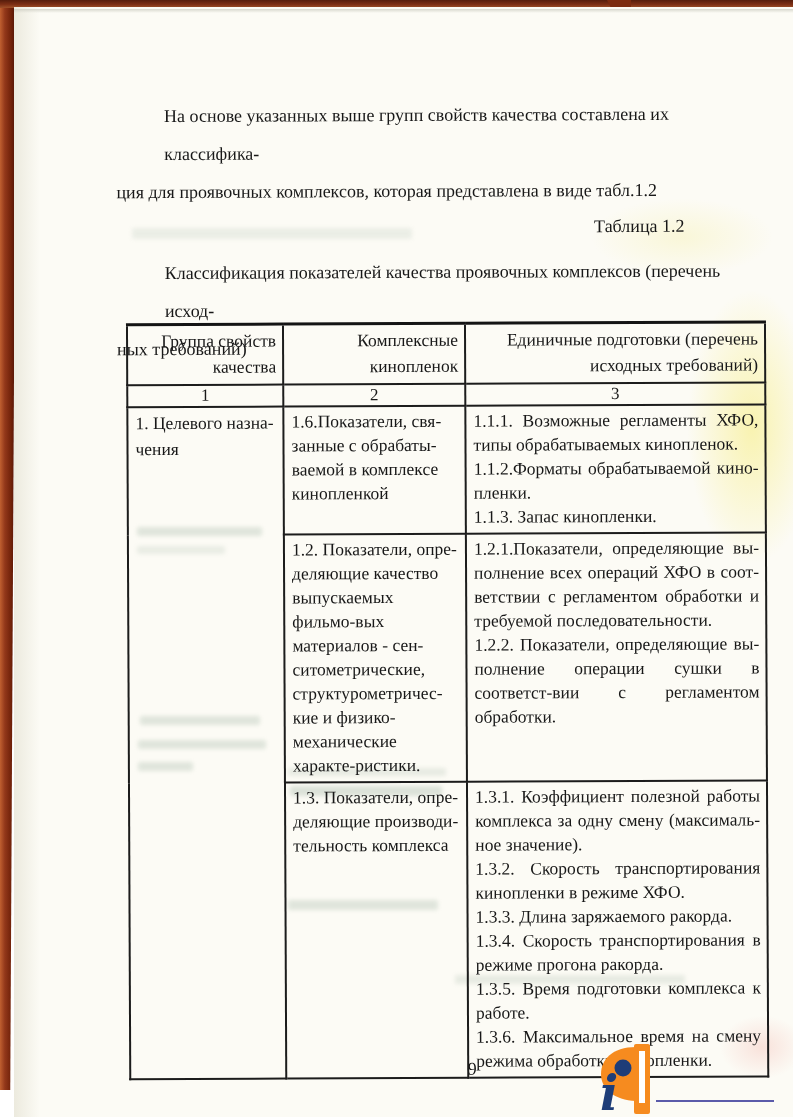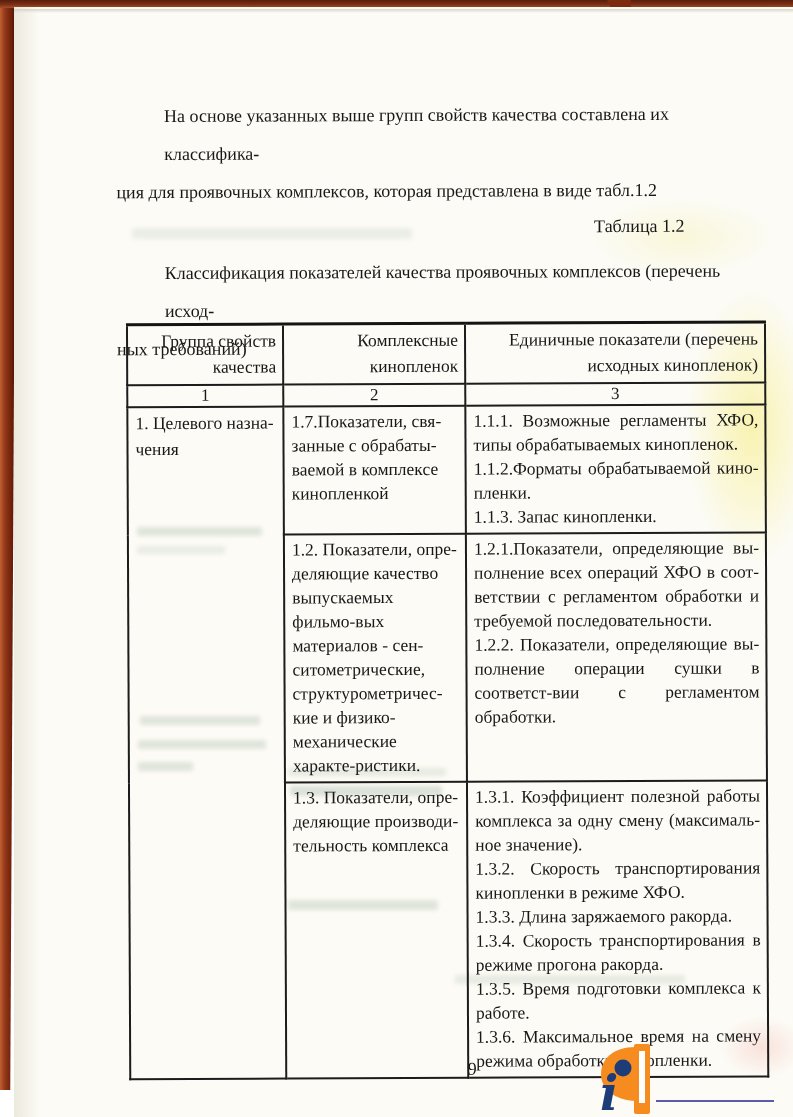--- a/index.html
+++ b/index.html
@@ -114,33 +114,33 @@
     <table class="doc">
       <colgroup>
           <col class="c1">
           <col class="c2">
           <col class="c3">
         </colgroup>
       <thead>
         <tr>
           <th>Группа свойств качества</th>
           <th>Комплексные кинопленок</th>
-          <th>Единичные показатели (перечень исходных кинопленок)</th>
+          <th>Единичные подготовки (перечень исходных требований)</th>
         </tr>
         <tr class="numrow">
           <td>1</td>
           <td>2</td>
           <td>3</td>
         </tr>
       </thead>
       <tbody>
         <tr class="r1">
           <td class="group-cell" rowspan="3">1. Целевого назна-
 чения</td>
-          <td class="just">1.7.Показатели, свя-занные с обрабаты-ваемой в комплексе кинопленкой</td>
+          <td class="just">1.6.Показатели, свя-занные с обрабаты-ваемой в комплексе кинопленкой</td>
           <td class="items">
             <p>1.1.1. Возможные регламенты ХФО, типы обрабатываемых кинопленок.</p>
             <p>1.1.2.Форматы обрабатываемой кино-пленки.</p>
             <p>1.1.3. Запас кинопленки.</p>
           </td>
         </tr>
         <tr class="r2">
           <td class="just">1.2. Показатели, опре-деляющие качество выпускаемых фильмо-вых материалов - сен-ситометрические, структурометричес-кие и физико-механические характе-ристики.</td>
           <td class="items">
             <p>1.2.1.Показатели, определяющие вы-полнение всех операций ХФО в соот-ветствии с регламентом обработки и требуемой последовательности.</p>

